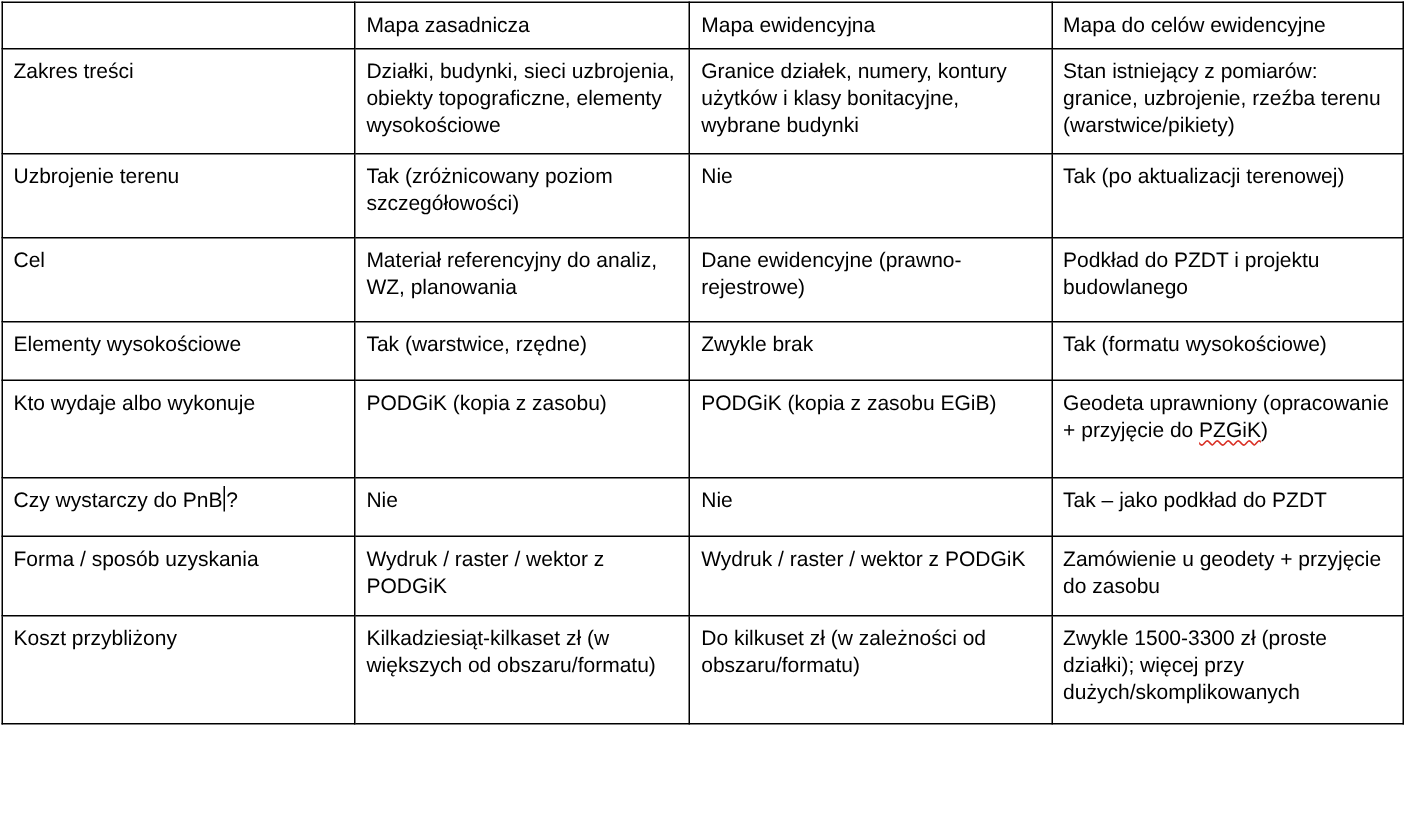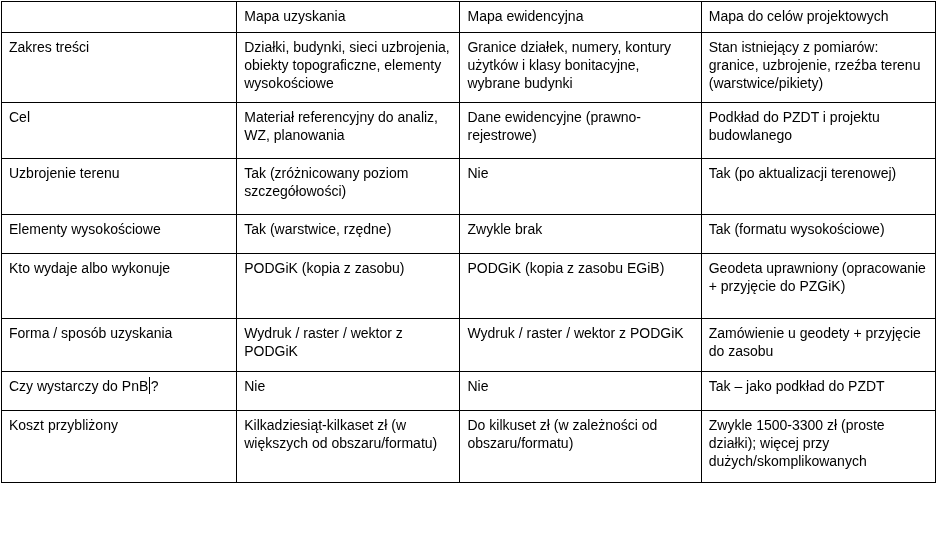--- a/index.html
+++ b/index.html
@@ -33,86 +33,87 @@
     word-wrap:break-word;
   }
   .caret{
     display:inline-block;
     width:1.5px;height:17px;
     background:var(--text-color);
     vertical-align:-3px;
     margin:0 0.5px;
   }
   .misspelled{
+    text-decoration:underline;
     text-decoration-style:wavy;
     text-decoration-color:var(--spell-color);
     text-decoration-thickness:1px;
     text-underline-offset:2px;
   }
 </style>
 </head>
 <body>
 
 <table class="doc-table">
   <colgroup>
     <col style="width:235px">
     <col style="width:223px">
     <col style="width:241px">
     <col style="width:234px">
   </colgroup>
   <thead>
     <tr style="height:31px">
       <th></th>
-      <th>Mapa uzyskania</th>
+      <th>Mapa zasadnicza</th>
       <th>Mapa ewidencyjna</th>
-      <th>Mapa do celów projektowych</th>
+      <th>Mapa do celów ewidencyjne</th>
     </tr>
   </thead>
   <tbody>
     <tr style="height:70px">
       <td>Zakres treści</td>
       <td>Działki, budynki, sieci uzbrojenia, obiekty topograficzne, elementy wysokościowe</td>
       <td>Granice działek, numery, kontury użytków i klasy bonitacyjne, wybrane budynki</td>
       <td>Stan istniejący z pomiarów: granice, uzbrojenie, rzeźba terenu (warstwice/pikiety)</td>
     </tr>
     <tr style="height:56px">
+      <td>Uzbrojenie terenu</td>
+      <td>Tak (zróżnicowany poziom szczegółowości)</td>
+      <td>Nie</td>
+      <td>Tak (po aktualizacji terenowej)</td>
+    </tr>
+    <tr style="height:56px">
       <td>Cel</td>
       <td>Materiał referencyjny do analiz, WZ, planowania</td>
       <td>Dane ewidencyjne (prawno-rejestrowe)</td>
       <td>Podkład do PZDT i projektu budowlanego</td>
-    </tr>
-    <tr style="height:56px">
-      <td>Uzbrojenie terenu</td>
-      <td>Tak (zróżnicowany poziom szczegółowości)</td>
-      <td>Nie</td>
-      <td>Tak (po aktualizacji terenowej)</td>
     </tr>
     <tr style="height:39px">
       <td>Elementy wysokościowe</td>
       <td>Tak (warstwice, rzędne)</td>
       <td>Zwykle brak</td>
       <td>Tak (formatu wysokościowe)</td>
     </tr>
     <tr style="height:65px">
       <td>Kto wydaje albo wykonuje</td>
       <td>PODGiK (kopia z zasobu)</td>
       <td>PODGiK (kopia z zasobu EGiB)</td>
       <td><span>Geodeta uprawniony (opracowanie + przyjęcie do </span><span class="misspelled">PZGiK</span><span>)</span></td>
     </tr>
+    <tr style="height:39px">
+      <td><span>Czy wystarczy do PnB</span><span class="caret"></span><span>?</span></td>
+      <td>Nie</td>
+      <td>Nie</td>
+      <td>Tak – jako podkład do PZDT</td>
+    </tr>
     <tr style="height:53px">
       <td>Forma / sposób uzyskania</td>
       <td>Wydruk / raster / wektor z PODGiK</td>
       <td>Wydruk / raster / wektor z PODGiK</td>
       <td>Zamówienie u geodety + przyjęcie do zasobu</td>
-    </tr>
-    <tr style="height:39px">
-      <td><span>Czy wystarczy do PnB</span><span class="caret"></span><span>?</span></td>
-      <td>Nie</td>
-      <td>Nie</td>
-      <td>Tak – jako podkład do PZDT</td>
     </tr>
     <tr style="height:72px">
       <td>Koszt przybliżony</td>
       <td>Kilkadziesiąt-kilkaset zł (w większych od obszaru/formatu)</td>
       <td>Do kilkuset zł (w zależności od obszaru/formatu)</td>
       <td>Zwykle 1500-3300 zł (proste działki); więcej przy dużych/skomplikowanych</td>
     </tr>
   </tbody>
 </table>
 

